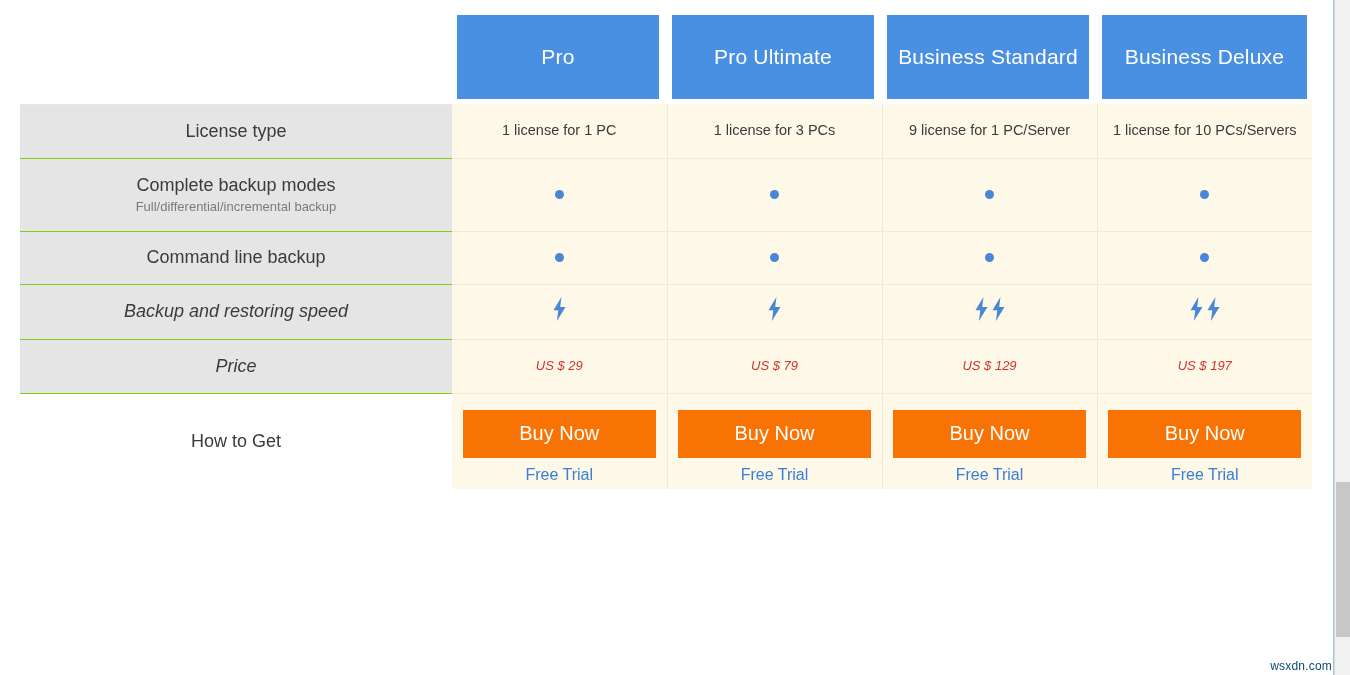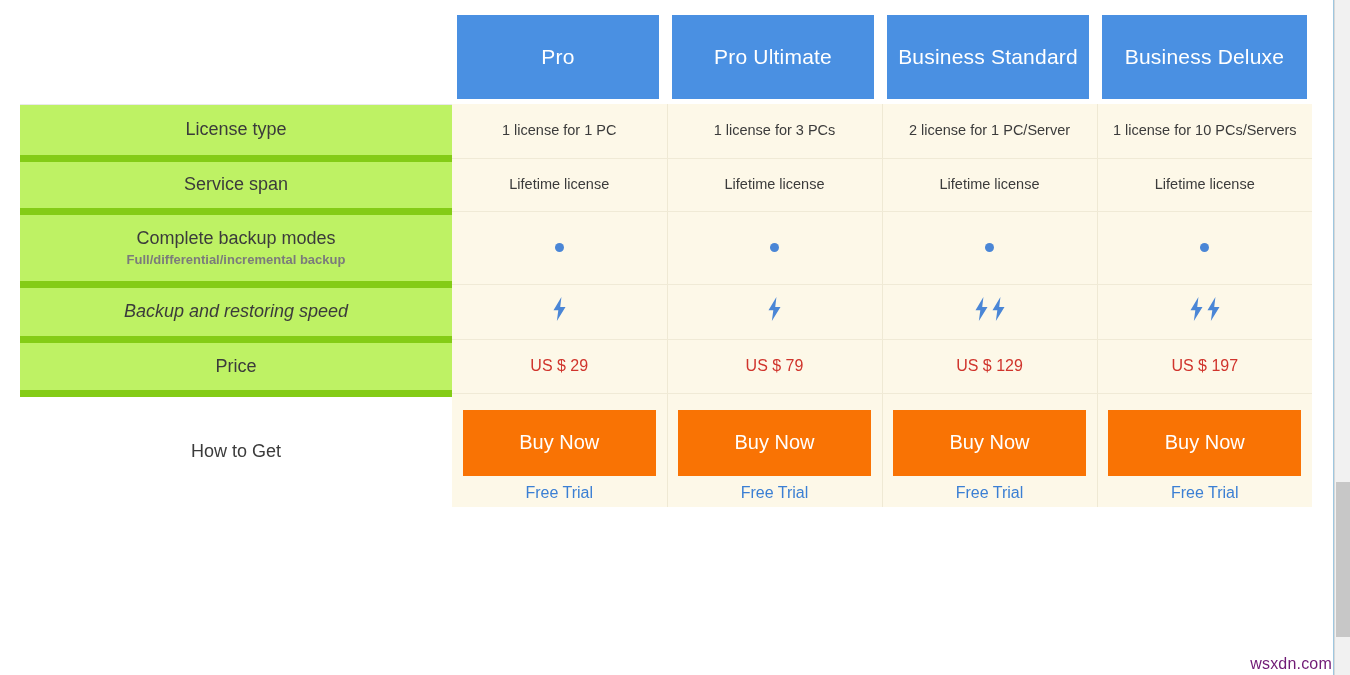--- a/index.html
+++ b/index.html
@@ -62,35 +62,34 @@
     background: #4a90e2;
     color: #ffffff;
     font-size: 21px;
     letter-spacing: 0.2px;
     border-right: 3px solid #ffffff;
   }
   .hdr-plan:last-child .plan-chip { border-right: 0; }
 
   
   .lbl-cell {
-    background: #bef264;
+    background: #e5e5e5;
     color: #3b3b3b;
     font-size: 18px;
     text-align: center;
-    border-bottom: 7px solid #84cc16;
+    border-bottom: 1px solid #84cc16;
     padding: 6px 14px;
     line-height: 1.35;
   }
   .lbl-sub {
     display: block;
     font-size: 13px;
     color: #7b7b7b;
     margin-top: 2px;
     line-height: 1.3;
-    font-weight: bold;
   }
 
   .val-cell {
     background: #fdf8e8;
     color: #3b3b3b;
     font-size: 14.5px;
     border-bottom: 1px solid #f0ead6;
     border-right: 1px solid #efe9d4;
     padding: 6px 8px;
     line-height: 1.35;
@@ -98,21 +97,21 @@
   .val-cell:last-child { border-right: 0; }
 
   tr.r-license   .val-cell, tr.r-license   .lbl-cell { height: 54px; }
   tr.r-span      .val-cell, tr.r-span      .lbl-cell { height: 53px; }
   tr.r-modes     .val-cell, tr.r-modes     .lbl-cell { height: 73px; }
   tr.r-fsdp      .val-cell, tr.r-fsdp      .lbl-cell { height: 54px; }
   tr.r-cli       .val-cell, tr.r-cli       .lbl-cell { height: 53px; }
   tr.r-bizuse    .val-cell, tr.r-bizuse    .lbl-cell { height: 54px; }
   tr.r-speed     .val-cell, tr.r-speed     .lbl-cell { height: 55px; font-style: italic; }
   tr.r-support   .val-cell, tr.r-support   .lbl-cell { height: 54px; }
-  tr.r-price     .val-cell, tr.r-price     .lbl-cell { height: 54px; }
+  tr.r-price     .val-cell, tr.r-price     .lbl-cell { height: 54px; font-style: italic; }
 
   
   .dot {
     display: inline-block;
     width: 9px;
     height: 9px;
     border-radius: 50%;
     background: #4a86d6;
     vertical-align: middle;
   }
@@ -128,21 +127,21 @@
     display: inline-flex;
     align-items: center;
     justify-content: center;
     gap: 2px;
     color: #4a86d6;
   }
   .bolts svg { display: block; }
 
   .price {
     color: #d0342c;
-    font-size: 16px;
+    font-size: 13px;
   }
 
   
   .howto-cell {
     background: #fdf8e8;
     border-right: 1px solid #efe9d4;
     padding: 0;
     vertical-align: top;
   }
   .howto-cell:last-child { border-right: 0; }
@@ -152,21 +151,21 @@
     flex-direction: column;
     align-items: center;
     padding-top: 11px;
   }
 
   .buy-btn {
     display: flex;
     align-items: center;
     justify-content: center;
     width: 193px;
-    height: 66px;
+    height: 48px;
     background: #f97304;
     color: #ffffff;
     font-size: 20px;
     border: 0;
     cursor: pointer;
     font-family: "Liberation Sans", sans-serif;
   }
 
   .trial-link {
     margin-top: 8px;
@@ -211,22 +210,22 @@
     top: 0;
     width: 1px;
     height: 675px;
     background: #9ec7e0;
   }
 
   .watermark {
     position: absolute;
     right: 18px;
     bottom: 2px;
-    font-size: 16px;
-    color: #701a75;
+    font-size: 12px;
+    color: #0c4a6e;
     letter-spacing: 0.2px;
   }
 </style>
 </head>
 <body>
 
 <div id="page">
 
   <table class="cmp-table">
     <colgroup>
@@ -254,44 +253,44 @@
         </th>
       </tr>
     </thead>
 
     <tbody>
 
       <tr class="r-license">
         <td class="lbl-cell">License type</td>
         <td class="val-cell">1 license for 1 PC</td>
         <td class="val-cell">1 license for 3 PCs</td>
-        <td class="val-cell">2 license for 1 PC/Server</td>
+        <td class="val-cell">9 license for 1 PC/Server</td>
         <td class="val-cell">1 license for 10 PCs/Servers</td>
       </tr>
 
-      <tr class="r-span">
-        <td class="lbl-cell">Service span</td>
-        <td class="val-cell">Lifetime license</td>
-        <td class="val-cell">Lifetime license</td>
-        <td class="val-cell">Lifetime license</td>
-        <td class="val-cell">Lifetime license</td>
-      </tr>
 
       <tr class="r-modes">
         <td class="lbl-cell">
           <span>Complete backup modes</span>
           <span class="lbl-sub">Full/differential/incremental backup</span>
         </td>
         <td class="val-cell"><span class="dot"></span></td>
         <td class="val-cell"><span class="dot"></span></td>
         <td class="val-cell"><span class="dot"></span></td>
         <td class="val-cell"><span class="dot"></span></td>
       </tr>
 
 
+      <tr class="r-cli">
+        <td class="lbl-cell">Command line backup</td>
+        <td class="val-cell"><span class="dot"></span></td>
+        <td class="val-cell"><span class="dot"></span></td>
+        <td class="val-cell"><span class="dot"></span></td>
+        <td class="val-cell"><span class="dot"></span></td>
+      </tr>
 
 
       <tr class="r-speed">
         <td class="lbl-cell">Backup and restoring speed</td>
         <td class="val-cell">
           <span class="bolts">
             <svg width="15" height="24" viewBox="0 0 12 20" fill="currentColor">
                 <path d="M7.6 0 1 11h4l-1.2 9L11 8.4H6.6z"></path>
               </svg>
           </span>

